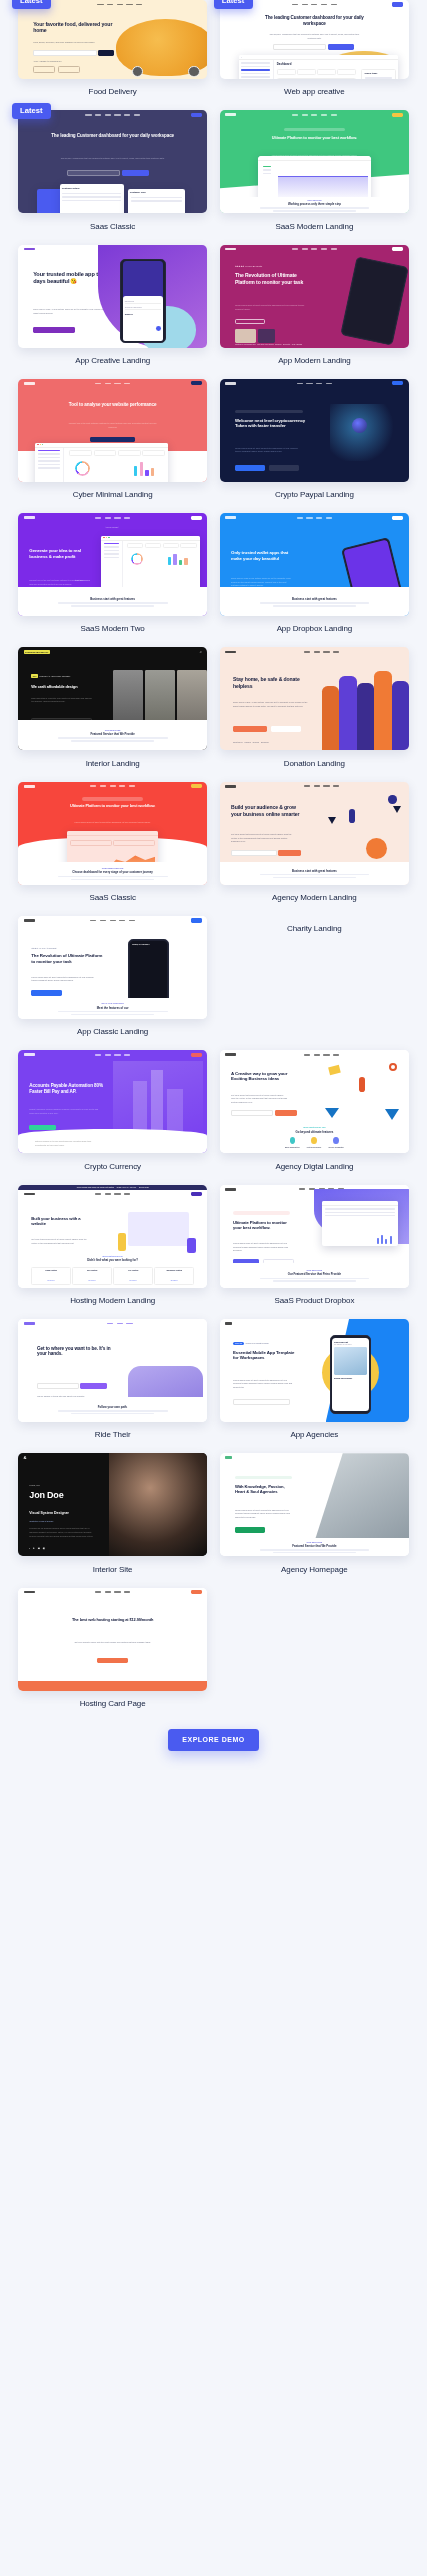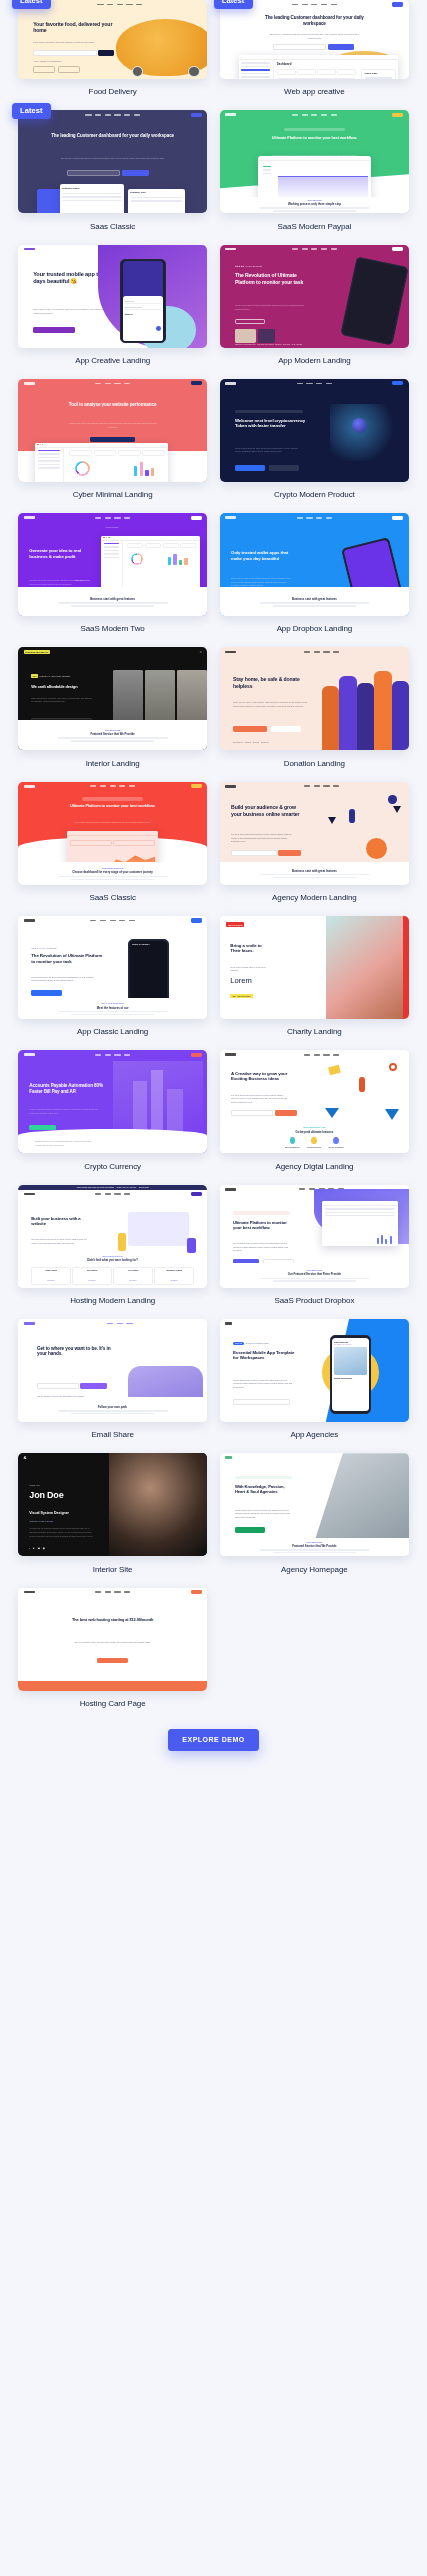--- a/index.html
+++ b/index.html
@@ -304,21 +304,21 @@
       <div style="position:absolute;left:18%;right:2.8px;bottom:4.2px;height:50%;background:linear-gradient(180deg,rgba(110,100,240,.35),rgba(110,100,240,0));border-top:0.7px solid #6e64f0"></div>
     </div>
     <div style="position:absolute;left:21%;top:90%;width:58%;height:2.1px;background:#d8d8e2;border-radius:0 0 2.1px 2.1px"></div>
     <div class="footer-strip" style="height:16%">
       <div style="font-size:2.1px;color:#6b6be0;font-weight:700">OUR SERVICE</div>
       <div class="fs-t">Working process only three simple step</div>
       <div class="fs-s"></div>
       <div class="fs-s" style="width:44%"></div>
     </div>
           </a>
-          <div class="caption">SaaS Modern Paypal</div>
+          <div class="caption">SaaS Modern Landing</div>
         </div>
       </div>
       <div class="cell">
         <div class="card-wrap">
           <a class="thumb tall" style="background: rgb(255, 255, 255); display: block;">
             <div class="nav" style="color:#6b2fd6;">
       <span class="logo"></span>
       <span class="navlinks">
                 <i></i>
                 <i></i>
@@ -442,21 +442,21 @@
       <span class="navbtn" style="background:#2f6bf5"></span>
     </div>
     <div style="position:absolute;left:8%;top:30%;width:36%;height:3.5px;border-radius:2.8px;background:rgba(255,255,255,.12)"></div>
     <div class="htxt" style="left:8%;top:38%;width:40%;font-size:4.4px;color:#fff;text-align:left">Welcome next level cryptocurrency Token with faster transfer</div>
     <div class="sub" style="left:8%;top:66%;width:36%;color:#9fb0dd;text-align:left">Lorem ipsum dollar sit amet consectetur adipisicing elit sed eiusmod tempor incididunt labore dolore magna aliqua enim.</div>
     <div class="btn-s" style="left:8%;top:84%;width:16%;height:5.6px;background:#2f6bf5"></div>
     <div class="btn-s" style="left:26%;top:84%;width:16%;height:5.6px;background:rgba(255,255,255,.12)"></div>
     <div style="position:absolute;right:2%;top:24%;width:40%;height:56%;background:radial-gradient(circle at 36% 40%,rgba(70,180,240,.55),rgba(20,30,80,0) 62%)"></div>
     <div style="position:absolute;right:22%;top:38%;width:15.3px;height:15.3px;border-radius:50%;background:radial-gradient(circle at 38% 34%,#6a74ff,#2b2f7a)"></div>
           </a>
-          <div class="caption">Crypto Modern Product</div>
+          <div class="caption">Crypto Paypal Landing</div>
         </div>
       </div>
       <div class="cell">
         <div class="card-wrap">
           <a class="thumb tall" style="background: rgb(124, 42, 232); display: block;">
             <div class="nav" style="color:#ffffff;">
       <span class="logo"></span>
       <span class="navlinks">
                 <i></i>
                 <i></i>
@@ -702,31 +702,20 @@
       <div class="fs-t">Meet the features of our</div>
       <div class="fs-s"></div>
       <div class="fs-s" style="width:44%"></div>
     </div>
           </a>
           <div class="caption">App Classic Landing</div>
         </div>
       </div>
       <div class="cell">
         <div class="card-wrap">
-          <a class="thumb tall" style="background: rgb(255, 255, 255); display: block;">
-            <div style="position:absolute;left:0;top:0;bottom:0;width:56%;background:#fff">
-      <div style="position:absolute;left:6%;top:6%;font-size:1.8px;font-weight:700;background:#e8342e;color:#fff;padding:1.4px 2.1px;border-radius:0.7px">IMPACT WORLD</div>
-      <div class="htxt" style="left:10%;top:26%;width:40%;font-size:4.4px;color:#12193a;text-align:left">Bring a smile to Their faces.</div>
-      <div class="sub" style="left:10%;top:48%;width:34%;color:#12193a;text-align:left">Every way of giving back to your loved charities</div>
-      <div style="position:absolute;left:10%;top:58%;font-size:7.6px;font-weight:400;color:#12193a">Lorem</div>
-      <div style="position:absolute;left:10%;top:76%;font-size:1.8px;background:#f4e34a;padding:0.7px 2.1px;border-radius:0.7px">Join - Make the Cause</div>
-    </div>
-    <div style="position:absolute;right:3%;top:0;bottom:0;left:56%;background:linear-gradient(140deg,#c4e6e4,#e8a39b 55%,#b96d4f)"></div>
-    <div style="position:absolute;right:0;top:0;bottom:0;width:3%;background:#e8342e"></div>
-          </a>
           <div class="caption">Charity Landing</div>
         </div>
       </div>
       <div class="cell">
         <div class="card-wrap">
           <a class="thumb tall" style="background: rgb(122, 66, 240); display: block;">
             <div class="nav" style="color:#ffffff;">
       <span class="logo"></span>
       <span class="navlinks">
                 <i></i>
@@ -911,21 +900,21 @@
       <span style="width:18px;height:6.2px;border-radius:1.4px;background:#12193a;display:block"></span>
     </div>
     <div style="position:absolute;right:2%;bottom:10%;width:40%;height:44%;border-radius:12.5px 12.5px 4.2px 4.2px;background:linear-gradient(160deg,#b6a9f0,#8b7ae0)"></div>
     <div class="footer-strip" style="height:24%">
 
       <div class="fs-t">Follow your own path.</div>
       <div class="fs-s"></div>
       <div class="fs-s" style="width:44%"></div>
     </div>
           </a>
-          <div class="caption">Email Share</div>
+          <div class="caption">Ride Their</div>
         </div>
       </div>
       <div class="cell">
         <div class="card-wrap">
           <a class="thumb tall" style="background: rgb(255, 255, 255); display: block;">
             <div class="nav" style="color:#2a2a2a">
       <span class="logo" style="width:7px"></span>
       <span style="flex:1"></span>
       <span style="font-size:2.8px">⌕</span>
       <span style="font-size:2.8px">⚇</span>

